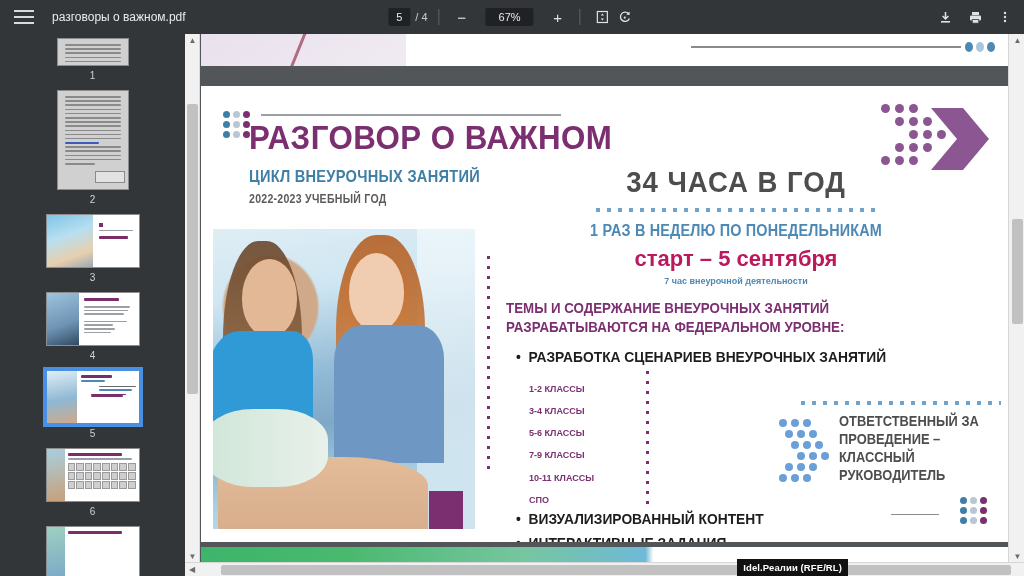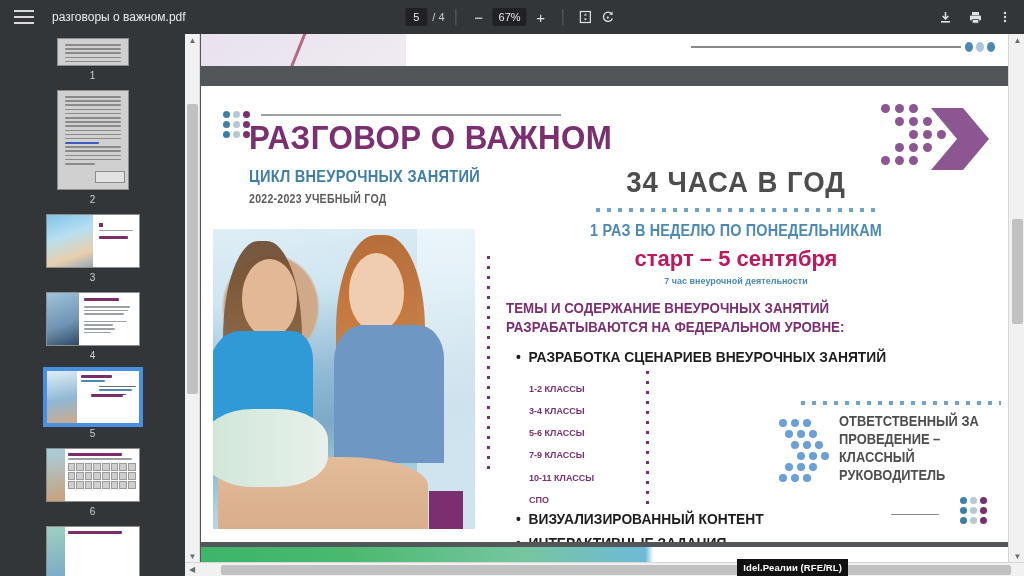--- a/index.html
+++ b/index.html
@@ -35,22 +35,22 @@
     padding: 0;
   }
   .page-total { font-size: 11px; color: #c8cbcf; margin-left: 5px; }
   .tb-sep { width: 1px; height: 16px; background: #5f6368; margin: 0 11px; }
   .tb-btn {
     width: 22px; height: 22px; display: flex; align-items: center; justify-content: center;
     color: #e0e2e5; cursor: pointer; font-size: 15px; line-height: 1; background: none; border: none;
   }
   .zoom-val {
     background: #202124; color: #e8eaed; font-size: 11px;
-    height: 18px; padding: 0 6px; border-radius: 2px;
-    display: flex; align-items: center; justify-content: center; margin: 0 3px;
+    height: 18px; padding: 0 13px; border-radius: 2px;
+    display: flex; align-items: center; justify-content: center; margin: 0 13px;
   }
   .right-group { position: absolute; right: 8px; display: flex; align-items: center; gap: 8px; height: 34px; }
 
   
   .sidebar {
     position: absolute; left: 0; top: 34px; width: 185px; height: 542px;
     background: #333639; overflow: hidden;
   }
   .thumb-wrap { display: flex; flex-direction: column; align-items: center; padding-top: 4px; }
   .thumb-item { display: flex; flex-direction: column; align-items: center; margin-bottom: 9px; }

